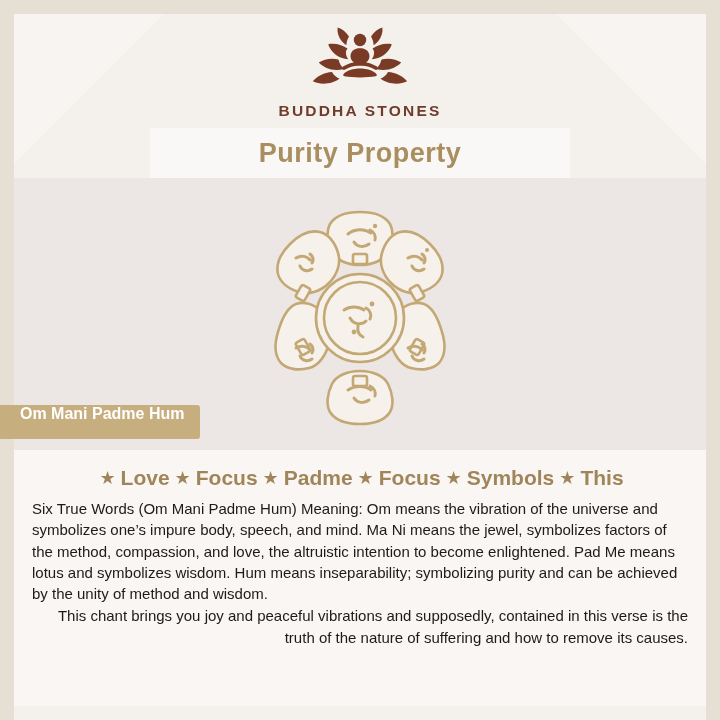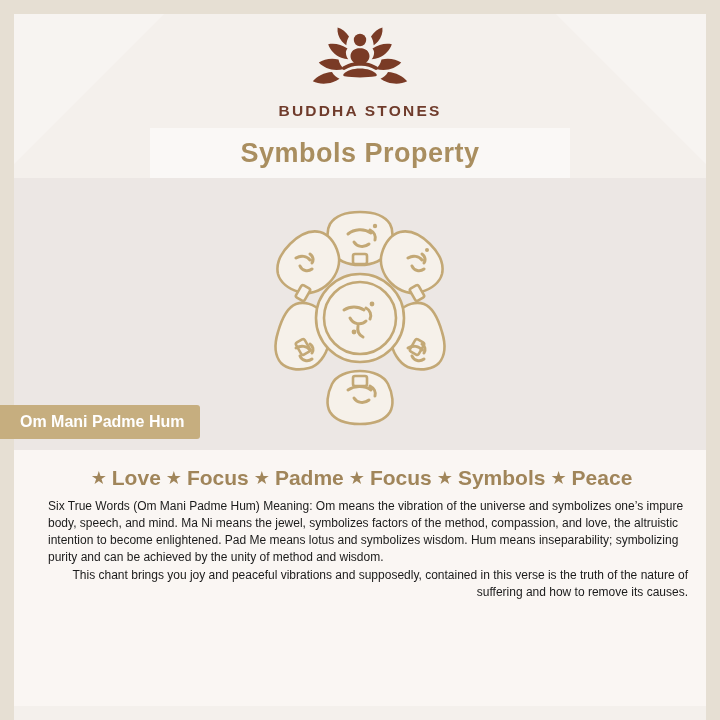--- a/index.html
+++ b/index.html
@@ -107,21 +107,20 @@
   }
 
   
   .ribbon {
     position: absolute;
     left: 0; top: 405px;
     height: 34px;
     padding: 0 16px 0 20px;
     background: #c6ae7f;
     display: flex;
-    align-items: center;
     border-radius: 0 3px 3px 0;
   }
   .ribbon-txt {
     color: #ffffff;
     font-size: 16px;
     font-weight: 700;
   }
 
   
   .text-panel {
@@ -145,24 +144,23 @@
     white-space: nowrap;
   }
   .star {
     color: #a0855a;
     font-size: 18px;
     padding: 0 3px;
   }
 
   
   .body-copy {
-    font-size: 12px;
+    font-size: 15px;
     line-height: 1.42;
     color: #1b1b1b;
-    margin-left: 16px;
   }
   .body-copy p { margin: 0; }
   .body-copy p + p { margin-top: 1px; text-align: right; }
 </style>
 </head>
 <body>
 
 <div class="page">
 
   <div class="frame-outer"></div>
@@ -193,21 +191,21 @@
         <path d="M113 48c7.9.6 15 4.2 19.2 9.3-5.6 2.8-12.7 3.3-19.7 1-2.6-.9-5-2.1-7-3.5 3.2-1.4 5.8-3.7 7.5-6.8z"></path>
 
         <path d="M74 12.5c-2.8-4.6-7-7.8-11.4-9.1-.6 4.8.9 10 4.4 14.1 1.3 1.5 2.8 2.8 4.3 3.8.2-3.3 1.2-6.3 2.7-8.8z"></path>
         <path d="M96 12.5c2.8-4.6 7-7.8 11.4-9.1.6 4.8-.9 10-4.4 14.1-1.3 1.5-2.8 2.8-4.3 3.8-.2-3.3-1.2-6.3-2.7-8.8z"></path>
       </g>
     </svg>
     <div class="brand">BUDDHA STONES</div>
   </div>
 
   <div class="title-band">
-    <div class="title-band-txt">Symbols Property</div>
+    <div class="title-band-txt">Purity Property</div>
   </div>
 
   <div class="mandala-area">
     <svg class="mandala" viewBox="0 0 256 250" aria-hidden="true">
       <g fill="none" stroke="#c3a875" stroke-width="2.6">
 
         <g>
 
           <path d="M128 20c14 0 25 4 30 12 4 7 3 18-2 28-4 8-15 13-28 13s-24-5-28-13c-5-10-6-21-2-28 5-8 16-12 30-12z" fill="#f6f1ea"></path>
 
@@ -267,21 +265,21 @@
       <span class="kw">Love</span>
       <span class="star">★</span>
       <span class="kw">Focus</span>
       <span class="star">★</span>
       <span class="kw">Padme</span>
       <span class="star">★</span>
       <span class="kw">Focus</span>
       <span class="star">★</span>
       <span class="kw">Symbols</span>
       <span class="star">★</span>
-      <span class="kw">Peace</span>
+      <span class="kw">This</span>
     </div>
 
     <div class="body-copy">
       <p>Six True Words (Om Mani Padme Hum) Meaning: Om means the vibration of the universe and symbolizes one’s impure body, speech, and mind. Ma Ni means the jewel, symbolizes factors of the method, compassion, and love, the altruistic intention to become enlightened. Pad Me means lotus and symbolizes wisdom. Hum means inseparability; symbolizing purity and can be achieved by the unity of method and wisdom.</p>
       <p>This chant brings you joy and peaceful vibrations and supposedly, contained in this verse is the truth of the nature of suffering and how to remove its causes.</p>
     </div>
   </div>
 
 </div>
 

